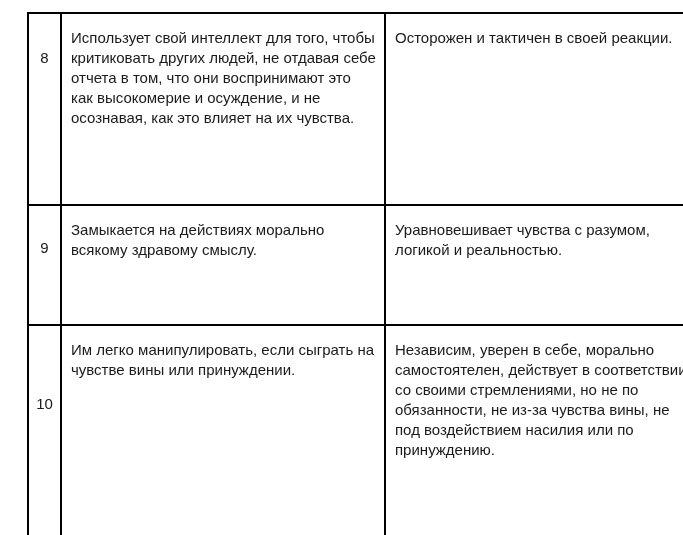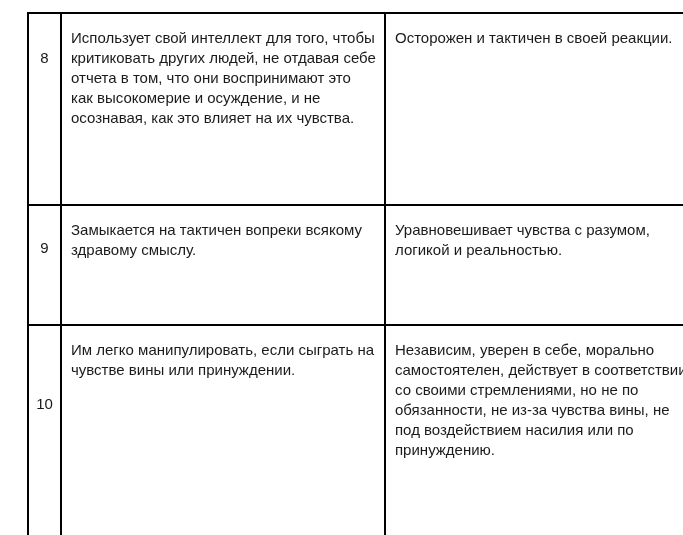--- a/index.html
+++ b/index.html
@@ -55,21 +55,21 @@
 <div class="page">
   <table class="traits">
     <tbody>
       <tr class="row-8">
         <td class="num">8</td>
         <td class="cell-left">Использует свой интеллект для того, чтобы критиковать других людей, не отдавая себе отчета в том, что они воспринимают это как высокомерие и осуждение, и не осознавая, как это влияет на их чувства.</td>
         <td class="cell-right">Осторожен и тактичен в своей реакции.</td>
       </tr>
       <tr class="row-9">
         <td class="num">9</td>
-        <td class="cell-left">Замыкается на тактичен вопреки всякому здравому смыслу.</td>
+        <td class="cell-left">Замыкается на действиях морально всякому здравому смыслу.</td>
         <td class="cell-right">Уравновешивает чувства с разумом, логикой и реальностью.</td>
       </tr>
       <tr class="row-10">
         <td class="num">10</td>
         <td class="cell-left">Им легко манипулировать, если сыграть на чувстве вины или принуждении.</td>
         <td class="cell-right">Независим, уверен в себе, морально самостоятелен, действует в соответствии со своими стремлениями, но не по обязанности, не из-за чувства вины, не под воздействием насилия или по принуждению.</td>
       </tr>
 
     </tbody>
   </table>

